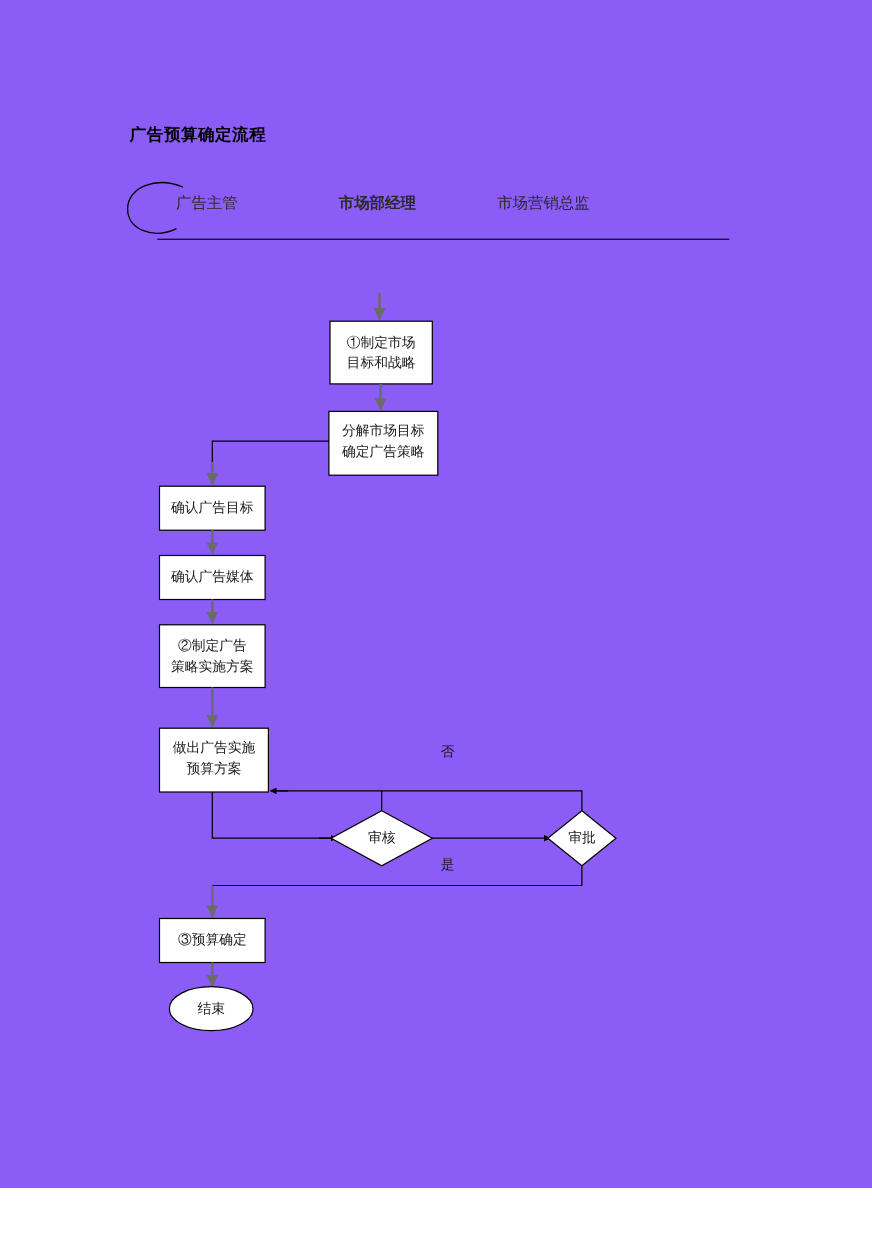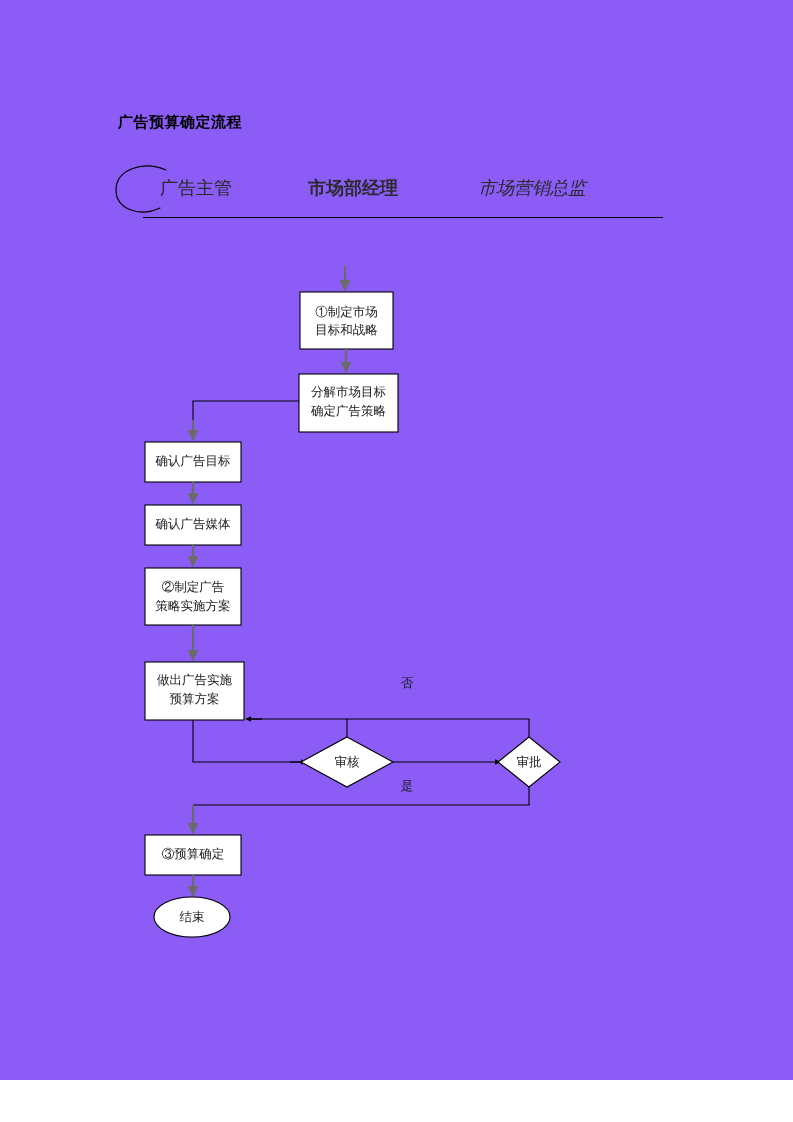--- a/index.html
+++ b/index.html
@@ -23,28 +23,28 @@
     left: 118px;
     top: 113px;
     font-family: "Liberation Sans", "DejaVu Sans", sans-serif;
     font-weight: bold;
     font-size: 15px;
     letter-spacing: 0.5px;
     white-space: nowrap;
   }
   .lane-label {
     position: absolute;
-    font-size: 18px;
+    font-size: 14px;
     color: #2a2a2a;
     white-space: nowrap;
     top: 176px;
   }
   #lane-label-0 { left: 160px; }
   #lane-label-1 { left: 308px; font-weight: bold; }
-  #lane-label-2 { left: 478px; font-style: italic; }
+  #lane-label-2 { left: 452px; }
   #header-rule {
     position: absolute;
     left: 143px;
     top: 217px;
     width: 520px;
     height: 0;
     border-top: 1.4px solid #000000;
   }
   #header-arc {
     position: absolute;

